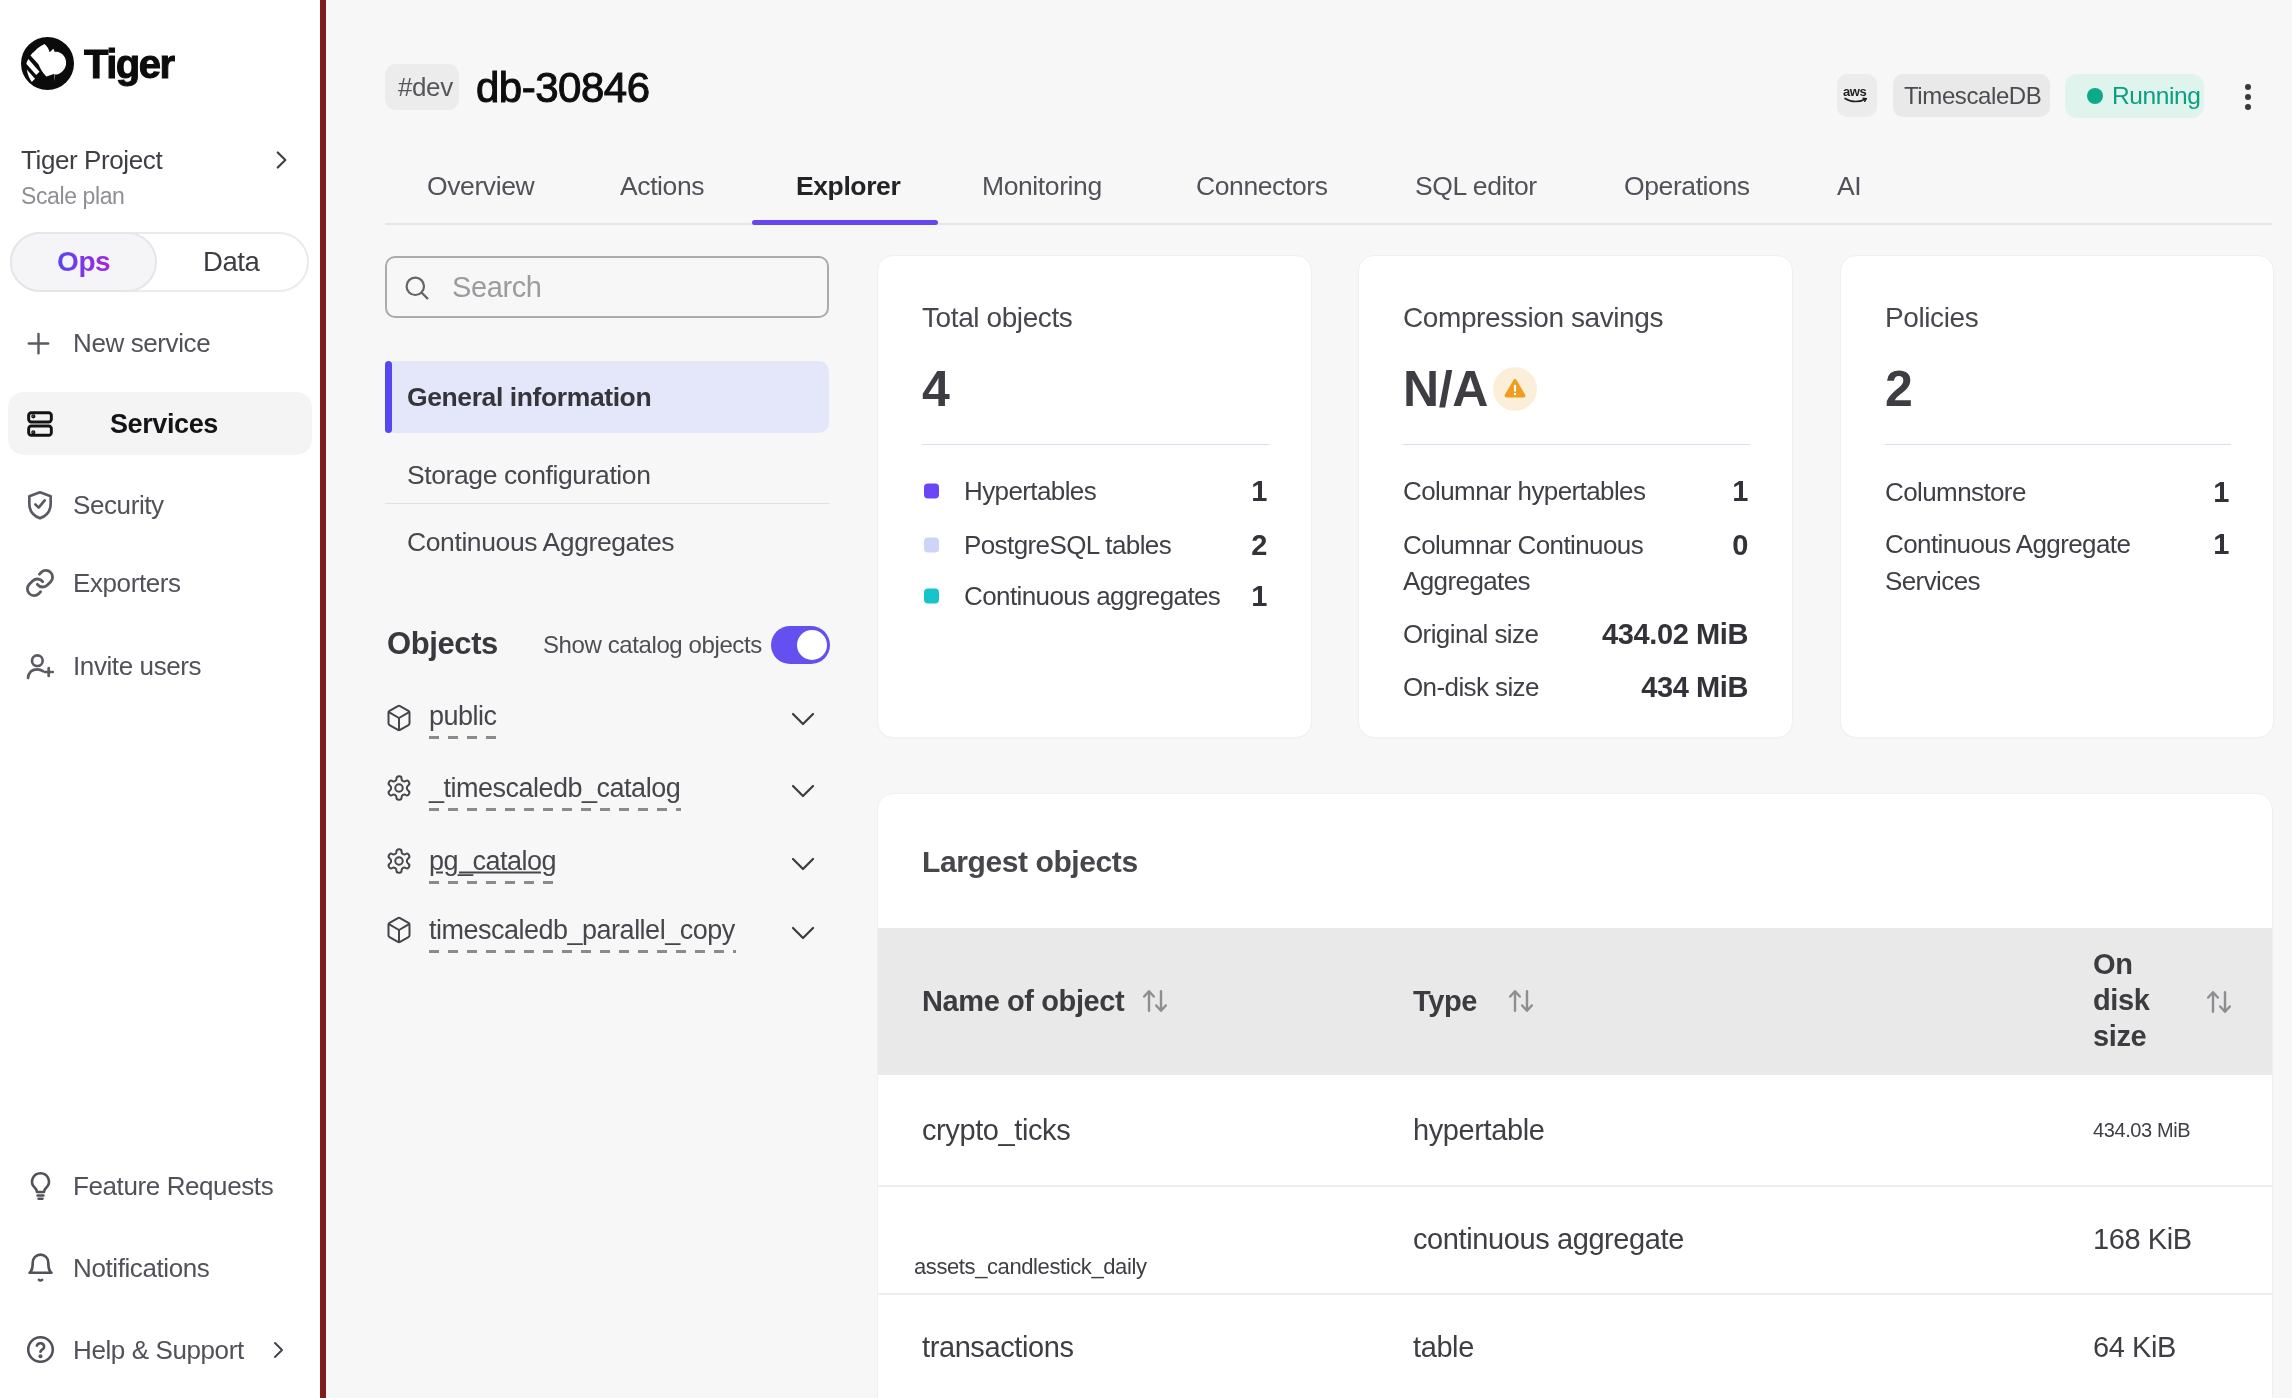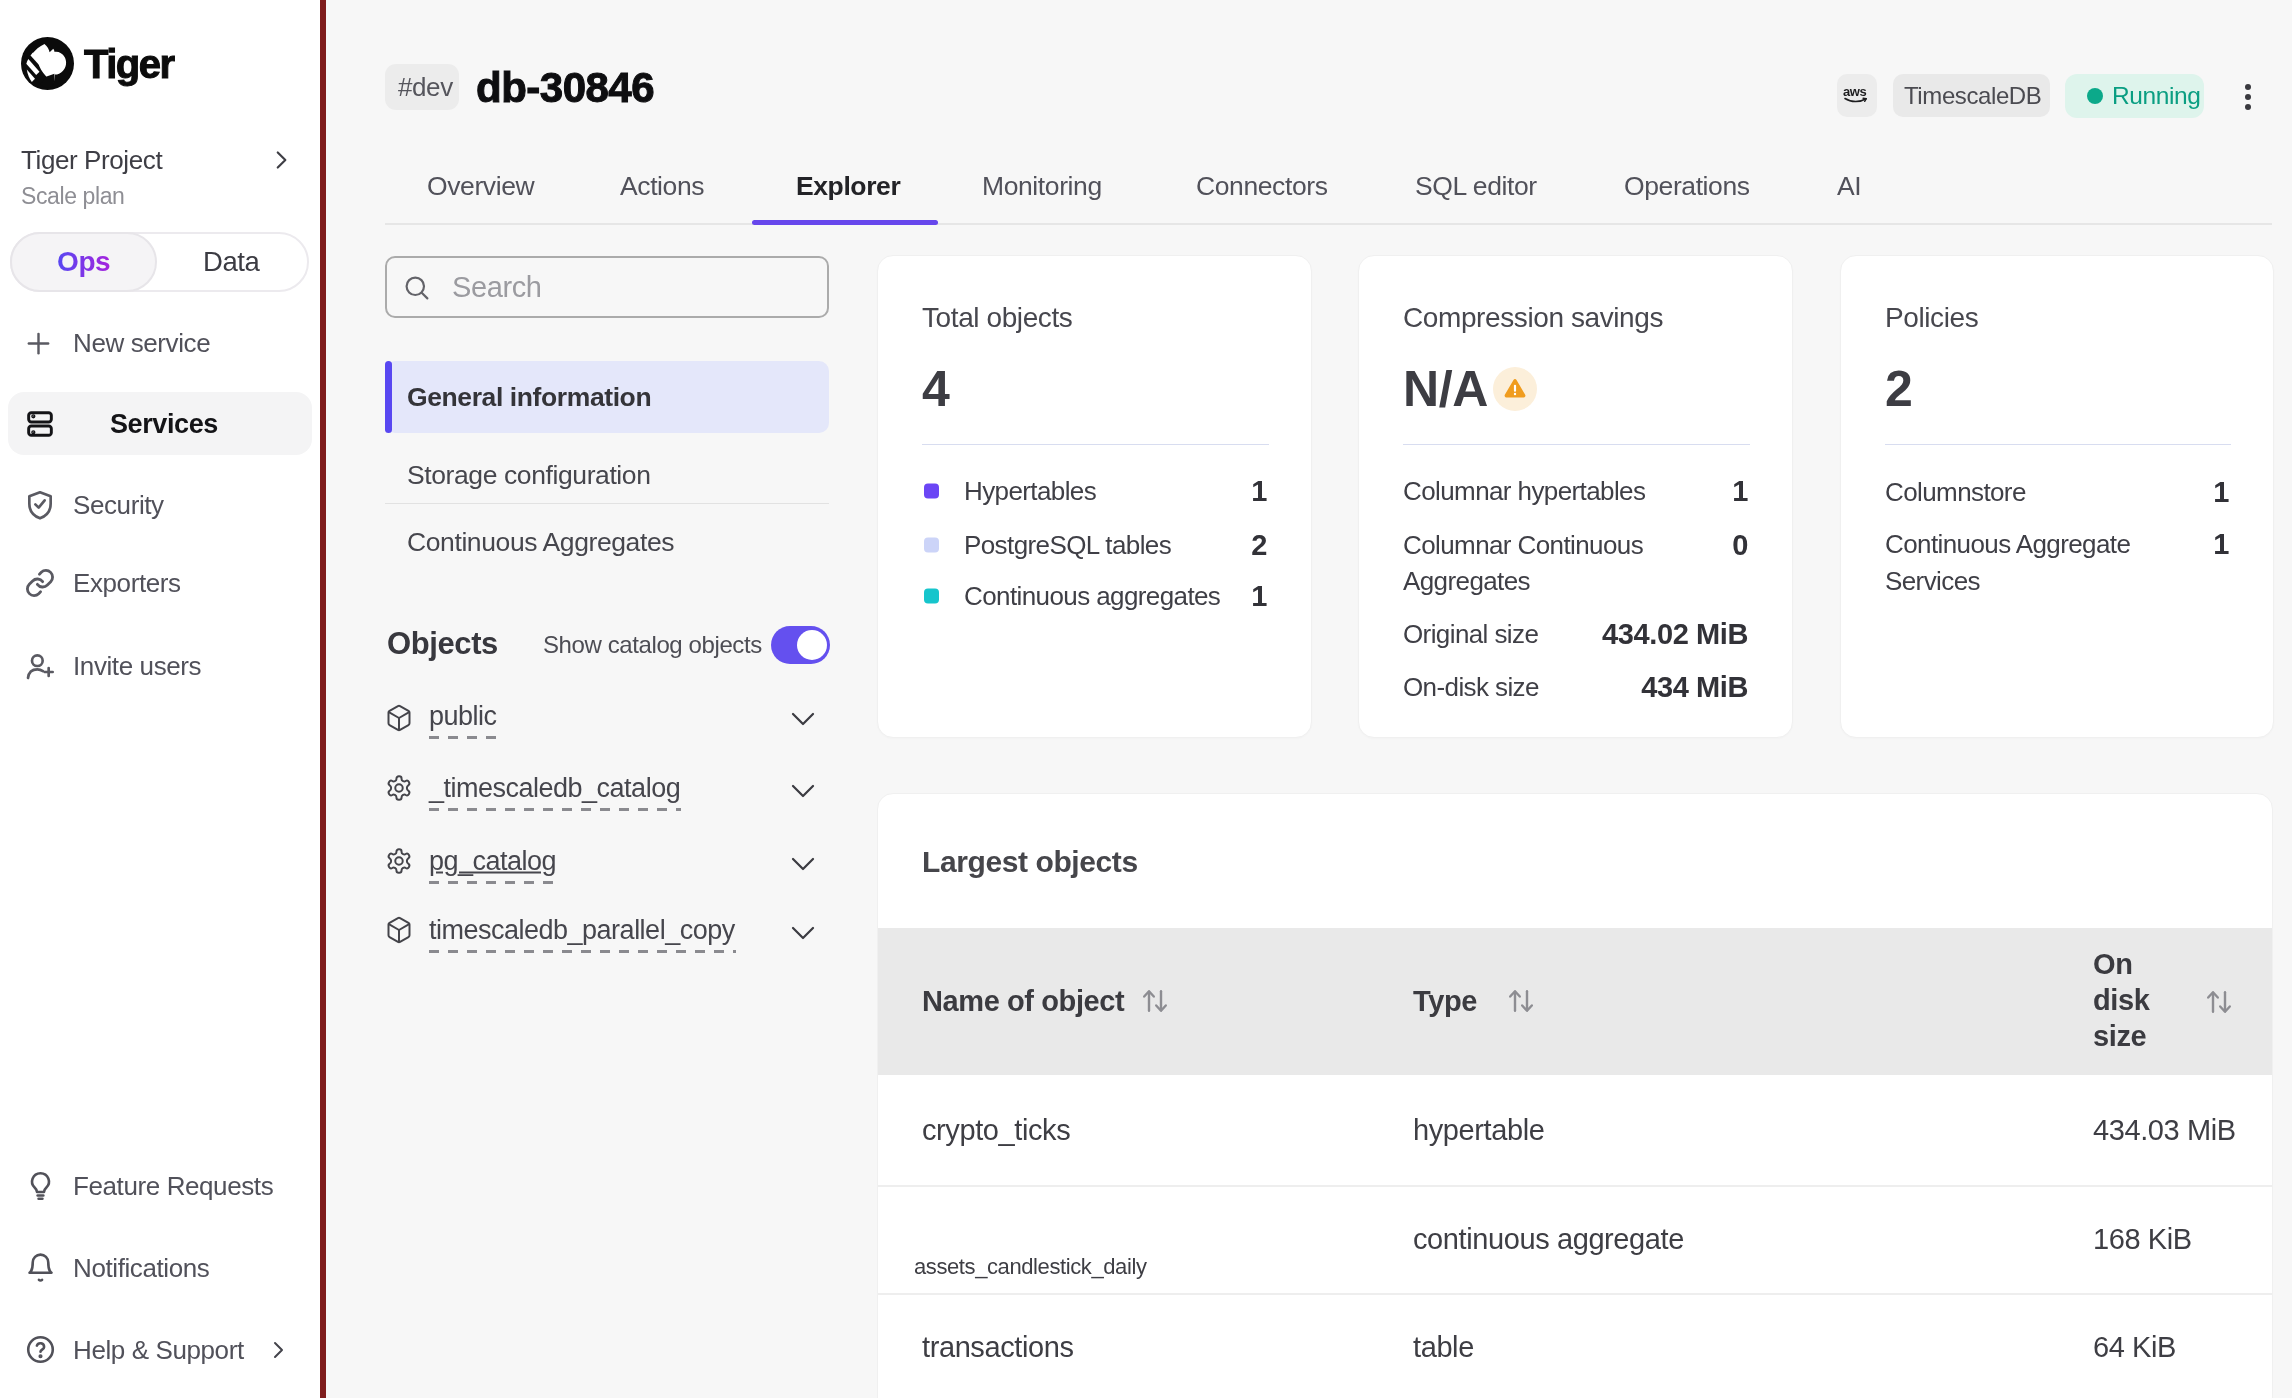--- a/index.html
+++ b/index.html
@@ -101,21 +101,21 @@
       <circle cx="12" cy="17.2" r="0.6" fill="#515159"></circle>
     </svg>
   <div class="cv sideitem" style="left:73px; top:1350px;">Help &amp; Support</div>
   <svg class="abs" style="left:266px; top:1338px;" width="24" height="24" viewBox="0 0 24 24" fill="none" stroke="#44444b" stroke-width="2" stroke-linecap="round" stroke-linejoin="round">
       <polyline points="9,5 16,12 9,19"></polyline>
     </svg>
 </div>
 
 <div class="chip" style="left:385px; top:64px; width:74px; height:46px;"></div>
 <div class="cv" style="left:398px; top:87px; font-size:26px; color:#55555c;">#dev</div>
-<div class="cv" style="left:476px; top:88px; font-size:42px; font-weight:700; color:#0e0e10; letter-spacing:-0.5px; -webkit-text-stroke:1px #0e0e10;">db-30846</div>
+<div class="cv" style="left:476px; top:88px; font-size:42px; font-weight:400; color:#0e0e10; letter-spacing:-0.5px; -webkit-text-stroke:1px #0e0e10;">db-30846</div>
 
 <div class="chip" style="left:1837px; top:74px; width:40px; height:43px; border-radius:10px;"></div>
 <svg class="abs" style="left:1843px; top:84px;" width="28" height="22" viewBox="0 0 28 22">
   <text x="0" y="12" font-family="Liberation Sans" font-size="13" font-weight="bold" fill="#1d1d1f">aws</text>
   <path d="M2 14.5 C8 18.5 17 18.5 23 14.8" fill="none" stroke="#1d1d1f" stroke-width="1.6" stroke-linecap="round"></path>
   <path d="M23.3 14.7 l-3.2 -0.4 M23.3 14.7 l-1.6 2.6" fill="none" stroke="#1d1d1f" stroke-width="1.4" stroke-linecap="round"></path>
 </svg>
 
 <div class="chip" style="left:1893px; top:74px; width:157px; height:43px; border-radius:10px; background:#e9e9e9;"></div>
 <div class="cv" style="left:1904px; top:96px; font-size:24px; color:#4b4b51;">TimescaleDB</div>
@@ -268,21 +268,21 @@
   <div class="abs" style="left:1215px; top:152px; width:120px; font-size:29px; font-weight:bold; color:#3b3b40; line-height:36px;">On<br>disk<br>size</div>
   <svg class="abs" style="left:1323px; top:190px;" width="36" height="36" viewBox="0 0 24 24" fill="none" stroke="#8d8d92" stroke-width="1.6" stroke-linecap="round" stroke-linejoin="round">
       <line x1="8" y1="18.5" x2="8" y2="6"></line>
       <polyline points="4.8,9 8,5.5 11.2,9"></polyline>
       <line x1="16" y1="5.5" x2="16" y2="18"></line>
       <polyline points="12.8,15 16,18.5 19.2,15"></polyline>
     </svg>
 
   <div class="cv" style="left:44px; top:336px; font-size:29px; color:#3e3e44;">crypto_ticks</div>
   <div class="cv" style="left:535px; top:336px; font-size:29px; color:#3e3e44;">hypertable</div>
-  <div class="cv" style="left:1215px; top:336px; font-size:29px; color:#3e3e44;">434.03 MiB</div>
+  <div class="cv" style="left:1215px; top:336px; font-size:20px; color:#3e3e44;">434.03 MiB</div>
   <div class="abs" style="left:0; top:391px; width:1396px; height:2px; background:#eeeeee;"></div>
   <div class="cv" style="left:36px; top:445px; font-size:22px; color:#3e3e44;margin-top:28px;">assets_candlestick_daily</div>
   <div class="cv" style="left:535px; top:445px; font-size:29px; color:#3e3e44;">continuous aggregate</div>
   <div class="cv" style="left:1215px; top:445px; font-size:29px; color:#3e3e44;">168 KiB</div>
   <div class="abs" style="left:0; top:499px; width:1396px; height:2px; background:#eeeeee;"></div>
   <div class="cv" style="left:44px; top:553px; font-size:29px; color:#3e3e44;">transactions</div>
   <div class="cv" style="left:535px; top:553px; font-size:29px; color:#3e3e44;">table</div>
   <div class="cv" style="left:1215px; top:553px; font-size:29px; color:#3e3e44;">64 KiB</div>
 </div>
 

